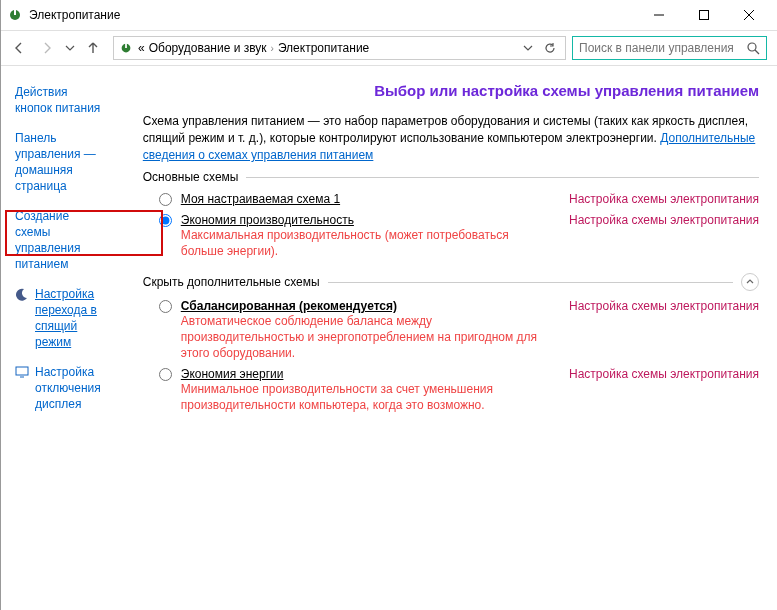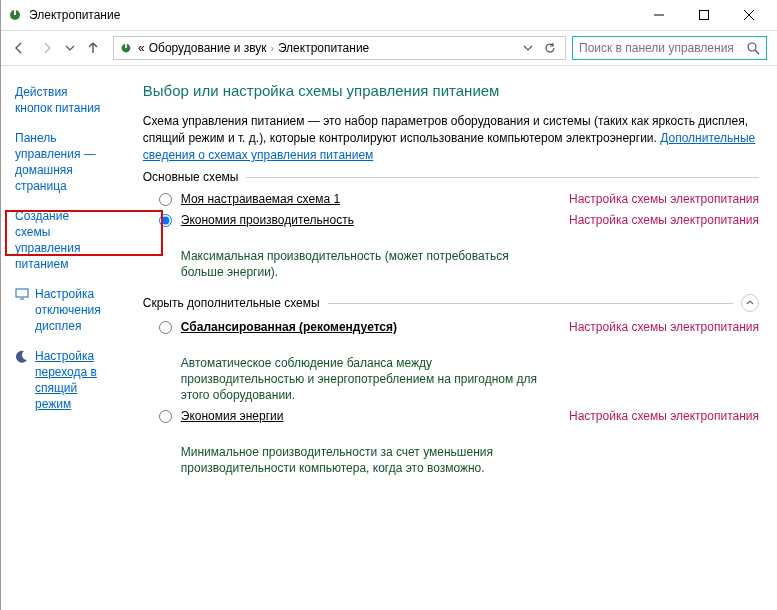--- a/index.html
+++ b/index.html
@@ -34,34 +34,34 @@
   .searchbox { width: 195px; height: 24px; border: 1px solid #14b8a6; display:flex; align-items:center; padding: 0 4px; margin-right: 6px; }
   .searchbox input { border: none; outline: none; font-size: 12px; flex: 1 1 auto; color: #777; background: transparent; }
   .searchbox .sicon { width: 18px; height: 18px; display:flex; align-items:center; justify-content:center; }
   .body { flex: 1 1 auto; display: flex; overflow: hidden; }
   .sidebar { width: 197px; padding: 18px 12px 0 14px; position: relative; }
   .side-link { color: #0066cc; font-size: 12px; line-height: 16px; margin-bottom: 14px; cursor: pointer; }
   .side-item-with-icon { display:flex; align-items:flex-start; gap:6px; }
   .side-item-with-icon .ic { width:14px; height:14px; flex: 0 0 14px; margin-top:1px; }
   .redbox { position: absolute; border: 2px solid #d10b0b; left: 4px; width: 158px; top: 144px; height: 46px; pointer-events: none; }
   .main { flex: 1 1 auto; padding: 16px 18px 0 30px; overflow:auto; }
-  h1.heading { color: #0f766e; font-size: 15px; font-weight: 400; margin: 0 0 14px 0; }
+  h1.heading { color: #6d28d9; font-size: 15px; font-weight: 700; margin: 0 0 14px 0; text-align: right; }
   .para { font-size: 12px; line-height: 17px; margin-bottom: 6px; }
   .link { color: #0066cc; text-decoration: underline; cursor: pointer; }
   .section-rule { display:flex; align-items:center; gap: 8px; margin-bottom: 8px; }
   .section-rule .lbl { white-space: nowrap; }
   .section-rule .line { flex:1 1 auto; height:1px; background:#ccc; }
   .collapse-btn { width:18px; height:18px; border:1px solid #ccc; border-radius:50%; display:flex; align-items:center; justify-content:center; font-size:10px; color:#666; }
   .plan-row { display:flex; align-items:flex-start; margin: 6px 0 2px 0; padding-left: 16px; }
   .plan-row .radio { width:14px; height:14px; flex:0 0 14px; margin-right:8px; margin-top:1px; }
   .plan-row .radio input { margin:0; }
   .plan-row .plan-body { flex: 1 1 auto; padding-right: 8px; }
   .plan-row .plan-name { font-size: 12px; text-decoration: underline; }
   .plan-row .plan-name.bold { font-weight: 600; }
-  .plan-row .plan-desc { font-size: 12px; color: #14532d; margin-top: 21px; line-height: 16px; }
+  .plan-row .plan-desc { font-size: 12px; color: #ef4444; margin-top: 0; line-height: 16px; }
   .plan-row .plan-link { font-size: 12px; color: #be185d; cursor:pointer; white-space: nowrap; margin-left: 10px; }
   .hiddenplans { margin-top: 14px; }
 </style>
 </head>
 <body>
 
 <div class="window">
 
   <div class="titlebar">
     <span class="t-icon">
@@ -145,32 +145,32 @@
         </span>
     </div>
   </div>
 
   <div class="body">
 
     <div class="sidebar">
       <div class="side-link">Действия кнопок питания</div>
       <div class="side-link">Панель управления — домашняя страница</div>
       <div class="side-link">Создание схемы управления питанием</div>
+      <div class="side-link side-item-with-icon" style="text-decoration:underline;">
+        <span class="ic"><svg width="14" height="14" viewBox="0 0 14 14">
+              <path d="M9 2a6 6 0 1 0 3 9 5 5 0 0 1-3-9z" fill="#455a8a"></path>
+            </svg></span>
+        <span>Настройка перехода в спящий режим</span>
+      </div>
       <div class="side-link side-item-with-icon">
         <span class="ic"><svg width="14" height="14" viewBox="0 0 14 14">
               <rect x="1" y="2" width="12" height="8" fill="none" stroke="#1565c0" stroke-width="1"></rect>
               <line x1="5" y1="12" x2="9" y2="12" stroke="#1565c0" stroke-width="1"></line>
             </svg></span>
         <span>Настройка отключения дисплея</span>
-      </div>
-      <div class="side-link side-item-with-icon" style="text-decoration:underline;">
-        <span class="ic"><svg width="14" height="14" viewBox="0 0 14 14">
-              <path d="M9 2a6 6 0 1 0 3 9 5 5 0 0 1-3-9z" fill="#455a8a"></path>
-            </svg></span>
-        <span>Настройка перехода в спящий режим</span>
       </div>
       <div class="redbox"></div>
     </div>
 
     <div class="main">
       <h1 class="heading">Выбор или настройка схемы управления питанием</h1>
       <div class="para">
         <span>Схема управления питанием — это набор параметров оборудования и системы (таких как яркость дисплея, спящий режим и т. д.), которые контролируют использование компьютером электроэнергии.</span>
         <span class="link">Дополнительные сведения о схемах управления питанием</span>
       </div>

